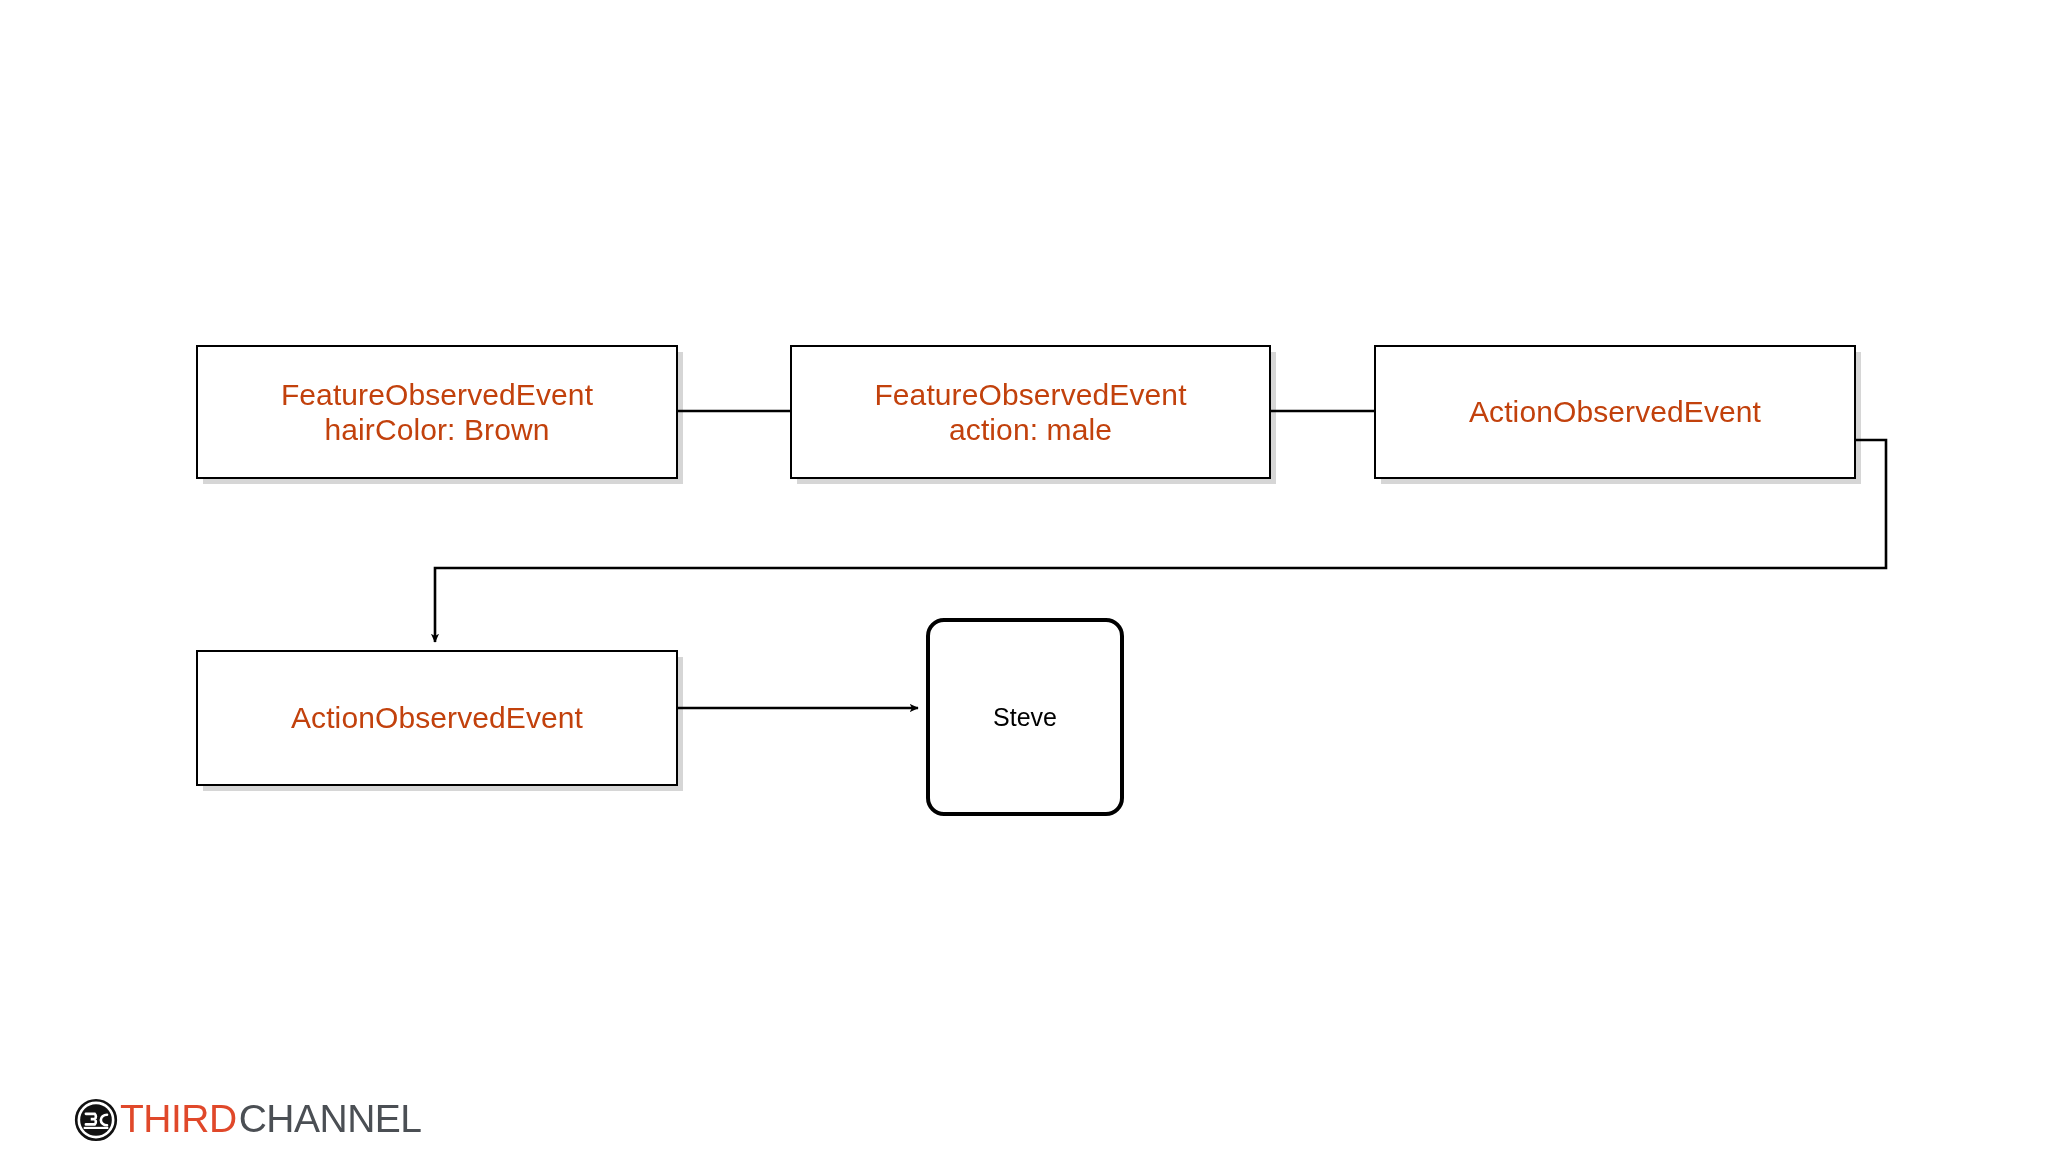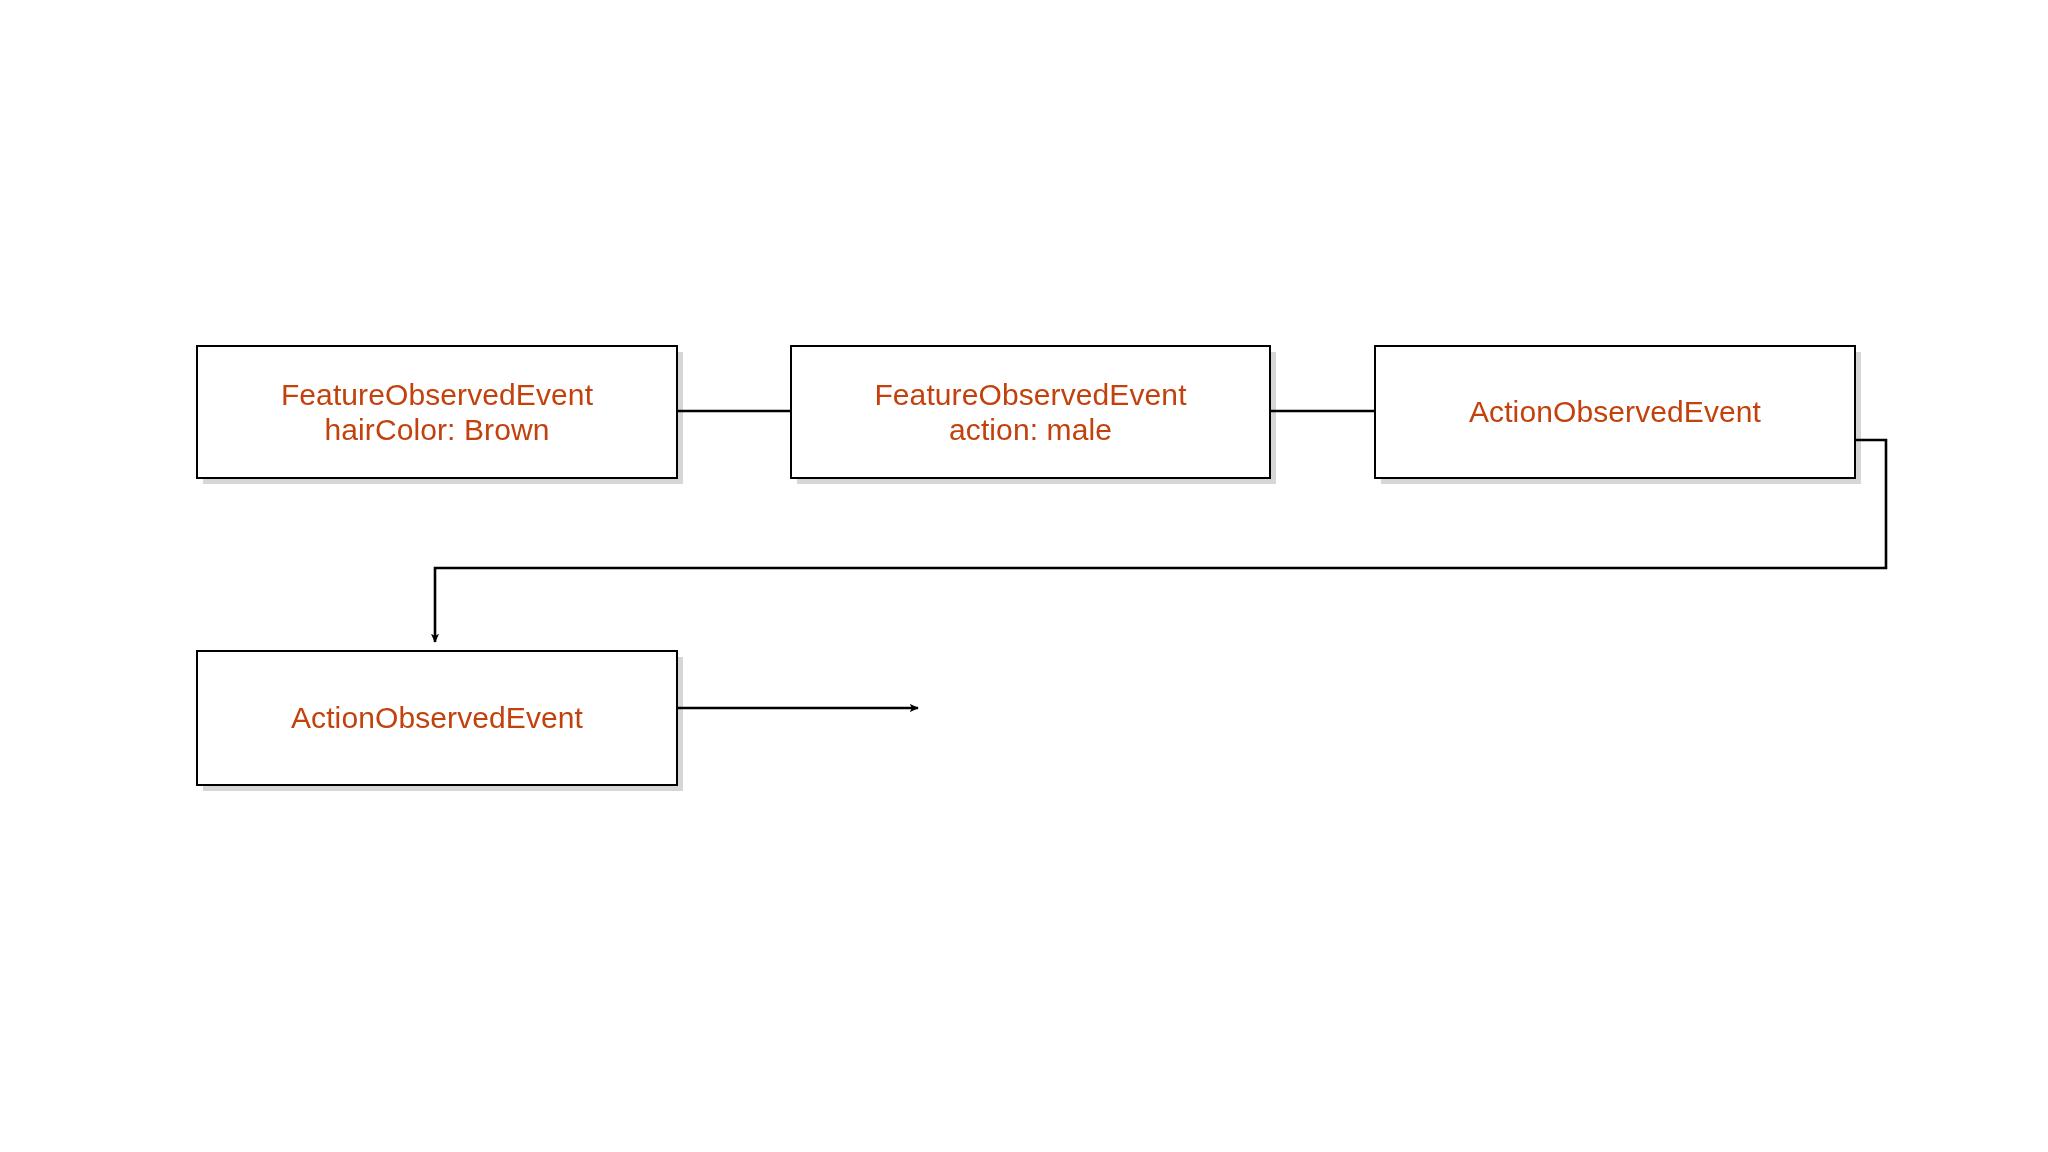--- a/index.html
+++ b/index.html
@@ -136,15 +136,29 @@
   </div>
 
   <div class="node" id="node-started">
     <span class="line">ActionObservedEvent</span>
   </div>
 
   <div class="node" id="node-rude">
     <span class="line">ActionObservedEvent</span>
   </div>
 
+  <div class="person-node" id="node-steve">
+    <span class="person-label">Steve</span>
+  </div>
 
+  <div id="brand-logo">
+    <svg class="mark" viewBox="0 0 100 100" xmlns="http://www.w3.org/2000/svg">
+      <circle cx="50" cy="50" r="45" fill="none" stroke="#111111" stroke-width="6"></circle>
+      <circle cx="50" cy="50" r="36" fill="#111111"></circle>
+      <path d="M 27 36 h 20 a 8 8 0 0 1 0 12 h -9 h 9 a 8 8 0 0 1 0 12 h -20" fill="none" stroke="#ffffff" stroke-width="6" stroke-linecap="round"></path>
+      <path d="M 75 38 a 14 12 0 1 0 0 24" fill="none" stroke="#ffffff" stroke-width="6" stroke-linecap="round"></path>
+      <path d="M 22 68 h 56" fill="none" stroke="#ffffff" stroke-width="5"></path>
+    </svg>
+    <span class="wordmark word-third">THIRD</span>
+    <span class="wordmark word-channel">CHANNEL</span>
+  </div>
 
 </div>
 
 </body></html>

